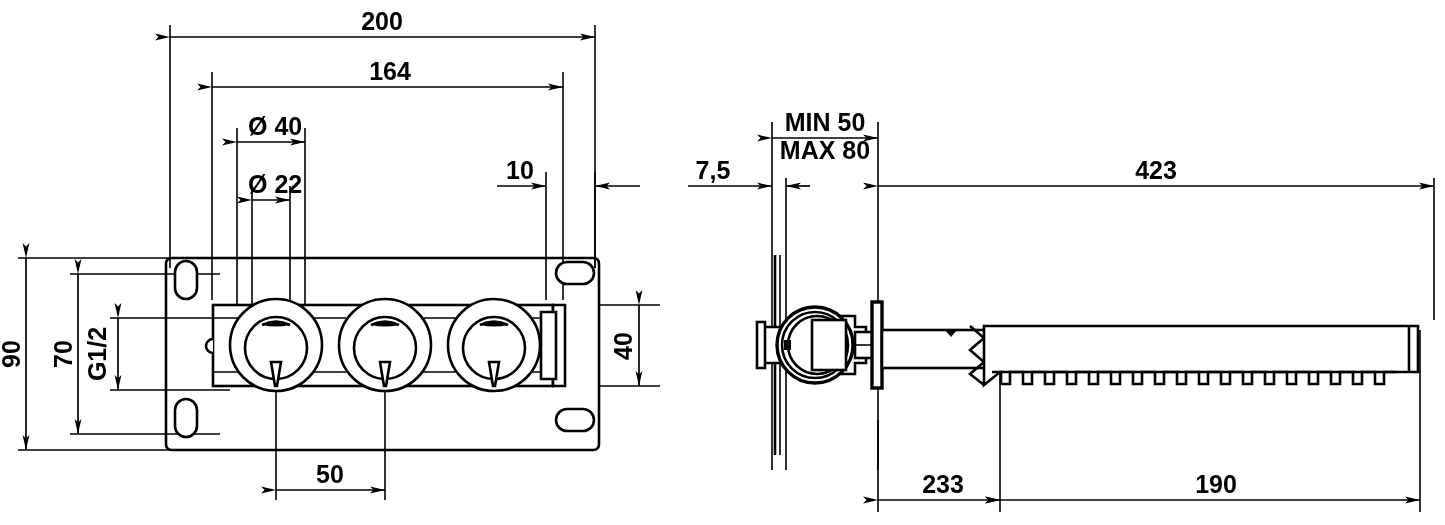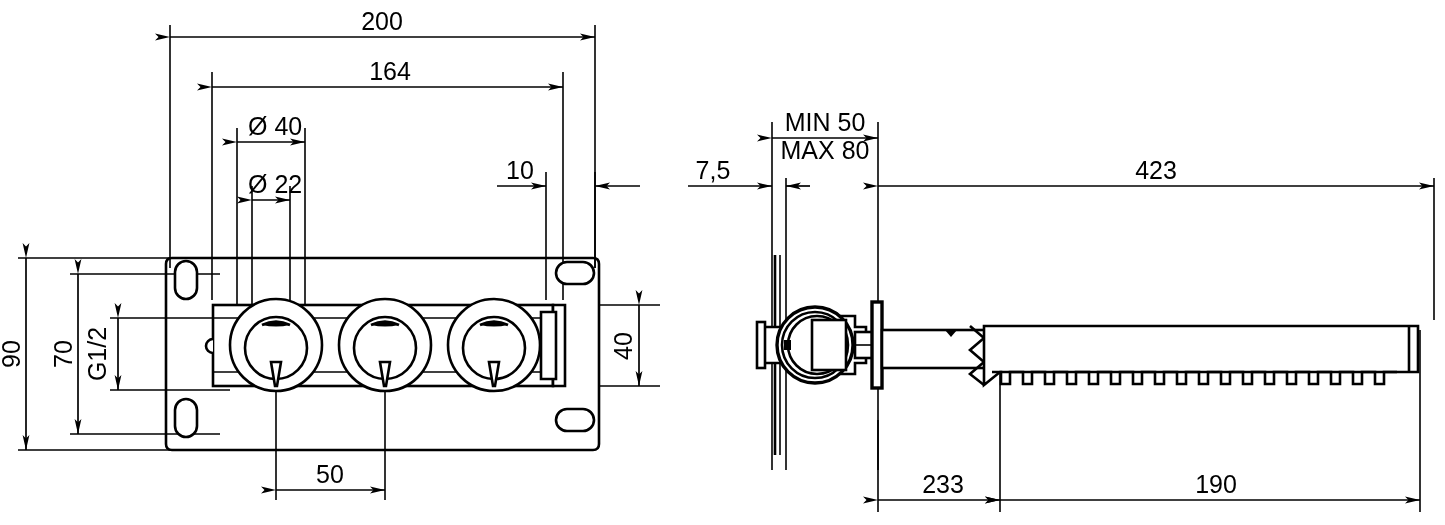--- a/index.html
+++ b/index.html
@@ -12,20 +12,21 @@
     width: 1445px;
     height: 525px;
     overflow: hidden;
     font-family: "Liberation Sans", sans-serif;
   }
   #drawing-root {
     position: relative;
     width: 1445px;
     height: 525px;
     background: #eab308;
+    font-weight: bold;
   }
   svg#tech-drawing {
     display: block;
     width: 1445px;
     height: 525px;
   }
   .ln {
     stroke: #000000;
     fill: none;
     stroke-linecap: butt;

